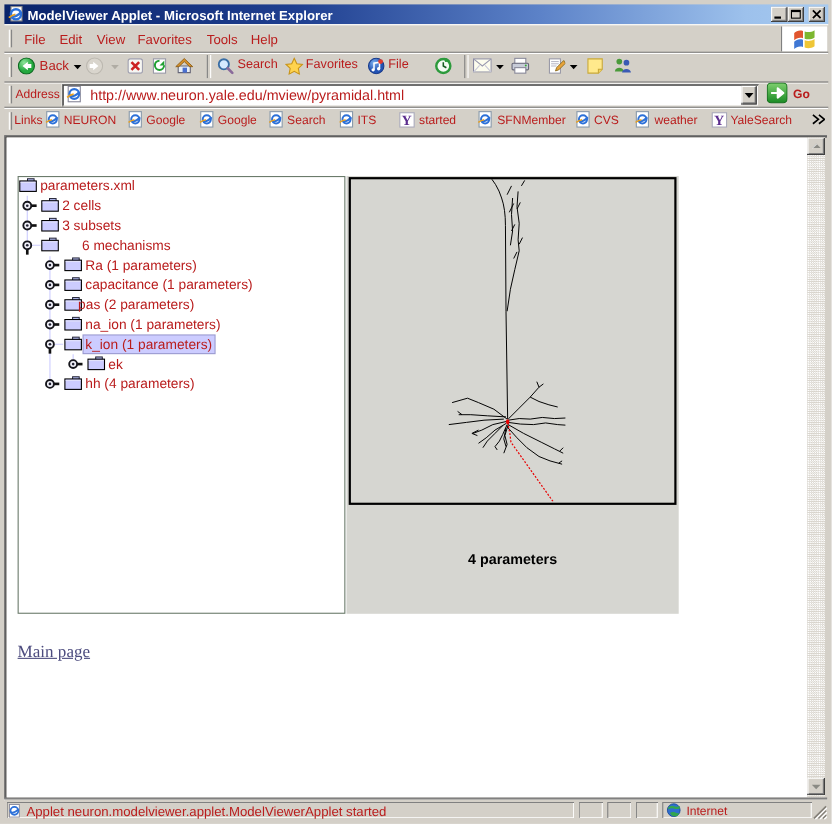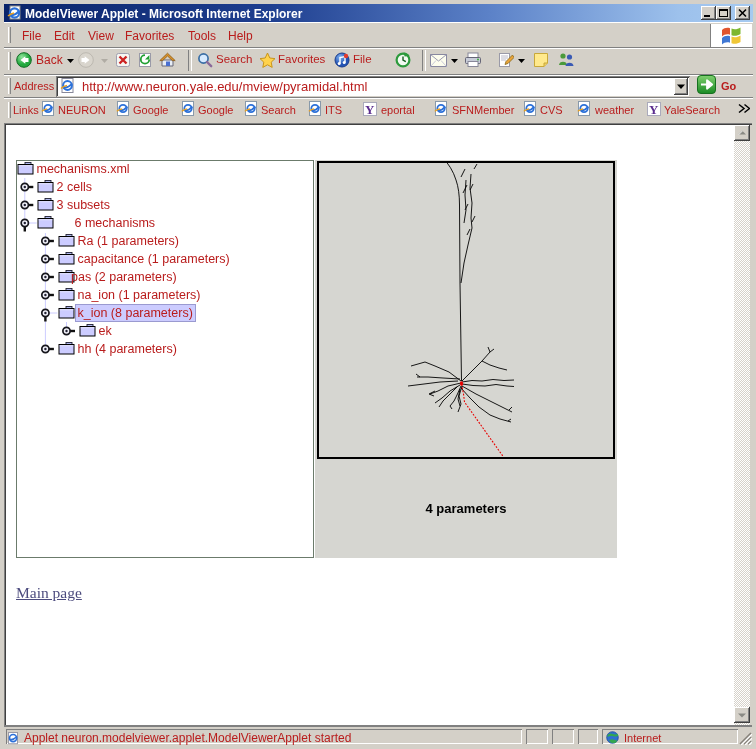--- a/index.html
+++ b/index.html
@@ -226,21 +226,21 @@
     <rect x="2.5" y="0.5" width="11" height="14" fill="#fff" stroke="#8899aa"></rect>
     <circle cx="8" cy="7.5" r="3.7" fill="none" stroke="#2d71d8" stroke-width="1.8"></circle>
     <path d="M4.4,8.9 Q8,10.4 12.4,5.6" fill="none" stroke="#2d71d8" stroke-width="1.8"></path>
     <path d="M1.8,10.2 Q4.6,8.2 7.2,7.8" fill="none" stroke="#e8a020" stroke-width="1.3"></path>
   </svg>
 <div class="txt" style="left:325px;top:104px;font-size:11px">ITS</div>
 <svg class="abs ly" style="left:362px;top:101px" width="16" height="16" viewBox="0 0 16 16">
     <rect x="1.5" y="1.5" width="13" height="13" fill="#fff" stroke="#aab"></rect>
     <text x="3" y="12.5" font-family="Liberation Serif,serif" font-weight="bold" font-size="13" fill="#5b2d8e">Y</text>
   </svg>
-<div class="txt" style="left:381px;top:104px;font-size:11px">eportal</div>
+<div class="txt" style="left:381px;top:104px;font-size:11px">started</div>
 <svg class="abs lie" style="left:433px;top:101px" width="16" height="16" viewBox="0 0 16 16">
     <rect x="2.5" y="0.5" width="11" height="14" fill="#fff" stroke="#8899aa"></rect>
     <circle cx="8" cy="7.5" r="3.7" fill="none" stroke="#2d71d8" stroke-width="1.8"></circle>
     <path d="M4.4,8.9 Q8,10.4 12.4,5.6" fill="none" stroke="#2d71d8" stroke-width="1.8"></path>
     <path d="M1.8,10.2 Q4.6,8.2 7.2,7.8" fill="none" stroke="#e8a020" stroke-width="1.3"></path>
   </svg>
 <div class="txt" style="left:452px;top:104px;font-size:11px">SFNMember</div>
 <svg class="abs lie" style="left:522px;top:101px" width="16" height="16" viewBox="0 0 16 16">
     <rect x="2.5" y="0.5" width="11" height="14" fill="#fff" stroke="#8899aa"></rect>
     <circle cx="8" cy="7.5" r="3.7" fill="none" stroke="#2d71d8" stroke-width="1.8"></circle>
@@ -344,29 +344,29 @@
     <rect x="64" y="166.5" width="15" height="9.5" fill="#ccccff" stroke="#000" stroke-width="1"></rect>
     <line x1="64.7" y1="167.8" x2="78.3" y2="167.8" stroke="#e4e4fa" stroke-width="0.9"></line>
     <rect x="32.9" y="187.8" width="5" height="2.4" fill="#111"></rect>
     <circle cx="29.4" cy="189" r="3.6" fill="#f2f2fa" stroke="#16161c" stroke-width="1.7"></circle>
     <circle cx="29.4" cy="189" r="1.2" fill="#223"></circle>
     <rect x="50" y="182.5" width="6" height="3" fill="#b0b8ee" stroke="#223" stroke-width="0.9"></rect>
     <rect x="43" y="184.5" width="15" height="9.5" fill="#ccccff" stroke="#000" stroke-width="1"></rect>
     <line x1="43.7" y1="185.8" x2="57.3" y2="185.8" stroke="#e4e4fa" stroke-width="0.9"></line>
   </svg>
 <div id="treetext">
-    <div class="txt" style="left:34.5px;top:161px;font-size:12.5px;padding:0 2px;line-height:16px">mechanisms.xml</div>
+    <div class="txt" style="left:34.5px;top:161px;font-size:12.5px;padding:0 2px;line-height:16px">parameters.xml</div>
     <div class="txt" style="left:54.5px;top:179px;font-size:12.5px;padding:0 2px;line-height:16px">2 cells</div>
     <div class="txt" style="left:54.5px;top:197px;font-size:12.5px;padding:0 2px;line-height:16px">3 subsets</div>
     <div class="txt" style="left:54.5px;top:215px;font-size:12.5px;padding:0 20px;line-height:16px">6 mechanisms</div>
     <div class="txt" style="left:75.5px;top:233px;font-size:12.5px;padding:0 2px;line-height:16px">Ra (1 parameters)</div>
     <div class="txt" style="left:75.5px;top:251px;font-size:12.5px;padding:0 2px;line-height:16px">capacitance (1 parameters)</div>
     <div class="txt" style="left:69px;top:269px;font-size:12.5px;padding:0 2px;line-height:16px">pas (2 parameters)</div>
     <div class="txt" style="left:75.5px;top:287px;font-size:12.5px;padding:0 2px;line-height:16px">na_ion (1 parameters)</div>
-    <div class="txt" style="left:75.5px;top:305px;font-size:12.5px;padding:0 2px;line-height:16px;background:#ccccff;box-shadow:0 0 0 1px #9a9ad0">k_ion (8 parameters)</div>
+    <div class="txt" style="left:75.5px;top:305px;font-size:12.5px;padding:0 2px;line-height:16px;background:#ccccff;box-shadow:0 0 0 1px #9a9ad0">k_ion (1 parameters)</div>
     <div class="txt" style="left:96.5px;top:323px;font-size:12.5px;padding:0 2px;line-height:16px">ek</div>
     <div class="txt" style="left:75.5px;top:341px;font-size:12.5px;padding:0 2px;line-height:16px">hh (4 parameters)</div>
   </div>
 <svg class="abs" style="left:319px;top:163px" width="293" height="293" id="neuron">
 <g fill="none" stroke="#000" stroke-width="0.9">
 <path d="M123,-6 Q133,4 137,17 Q140.5,27 140.5,42 L141,120 L142.5,218"></path>
 <path d="M152,11 L151,25 L153,40 L152,55 L153,65 L149,82 L145,100 L142,120"></path>
 <path d="M147,17 L146,32 L147,47 L145,60"></path>
 <path d="M142,14 L146,6 M144,30 L148,22 M151,27 L154,21 M153,59 L156,53 M155,6 L158,1 M146,47 L149,41 M148,72 L151,66"></path>
 <path d="M142,218 L130,209 L116,203 L106,199 L92,203"></path>

